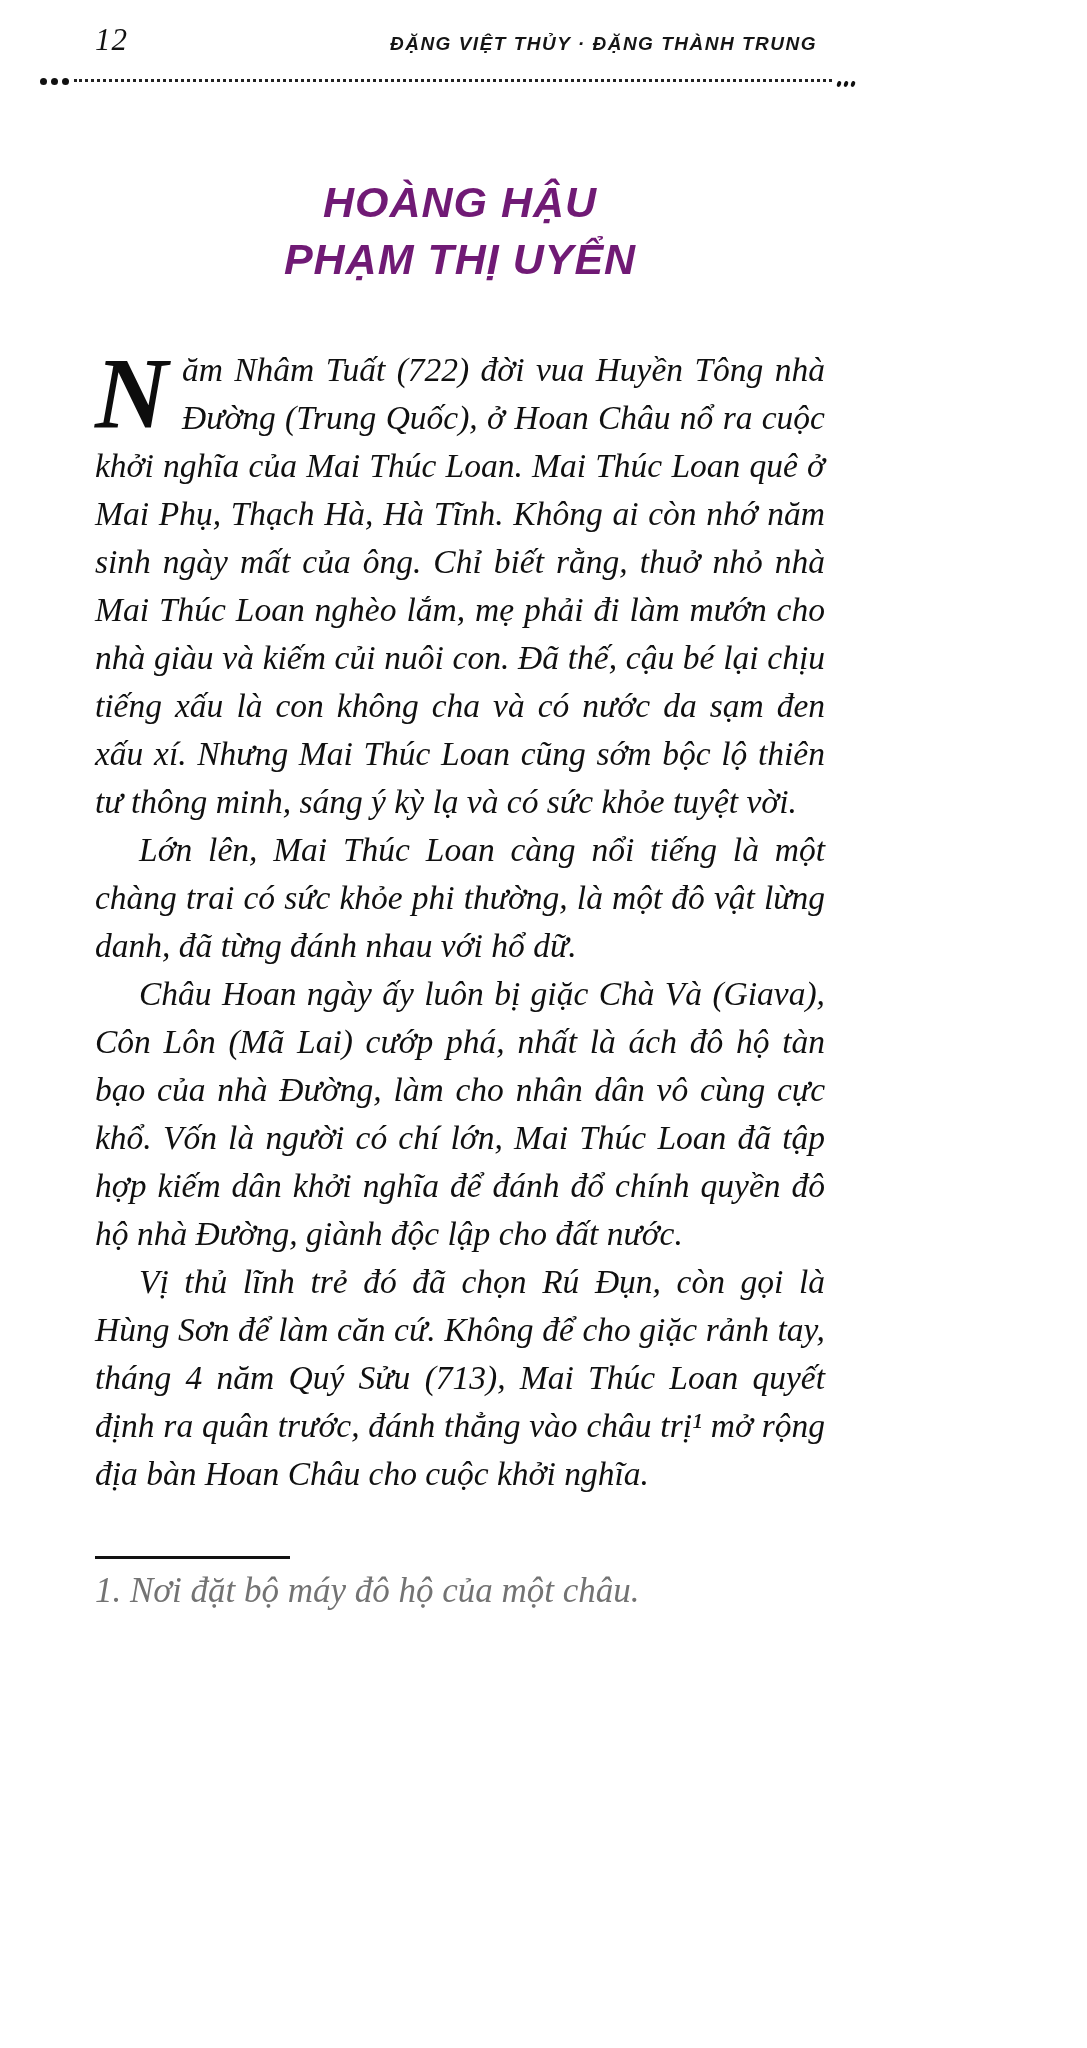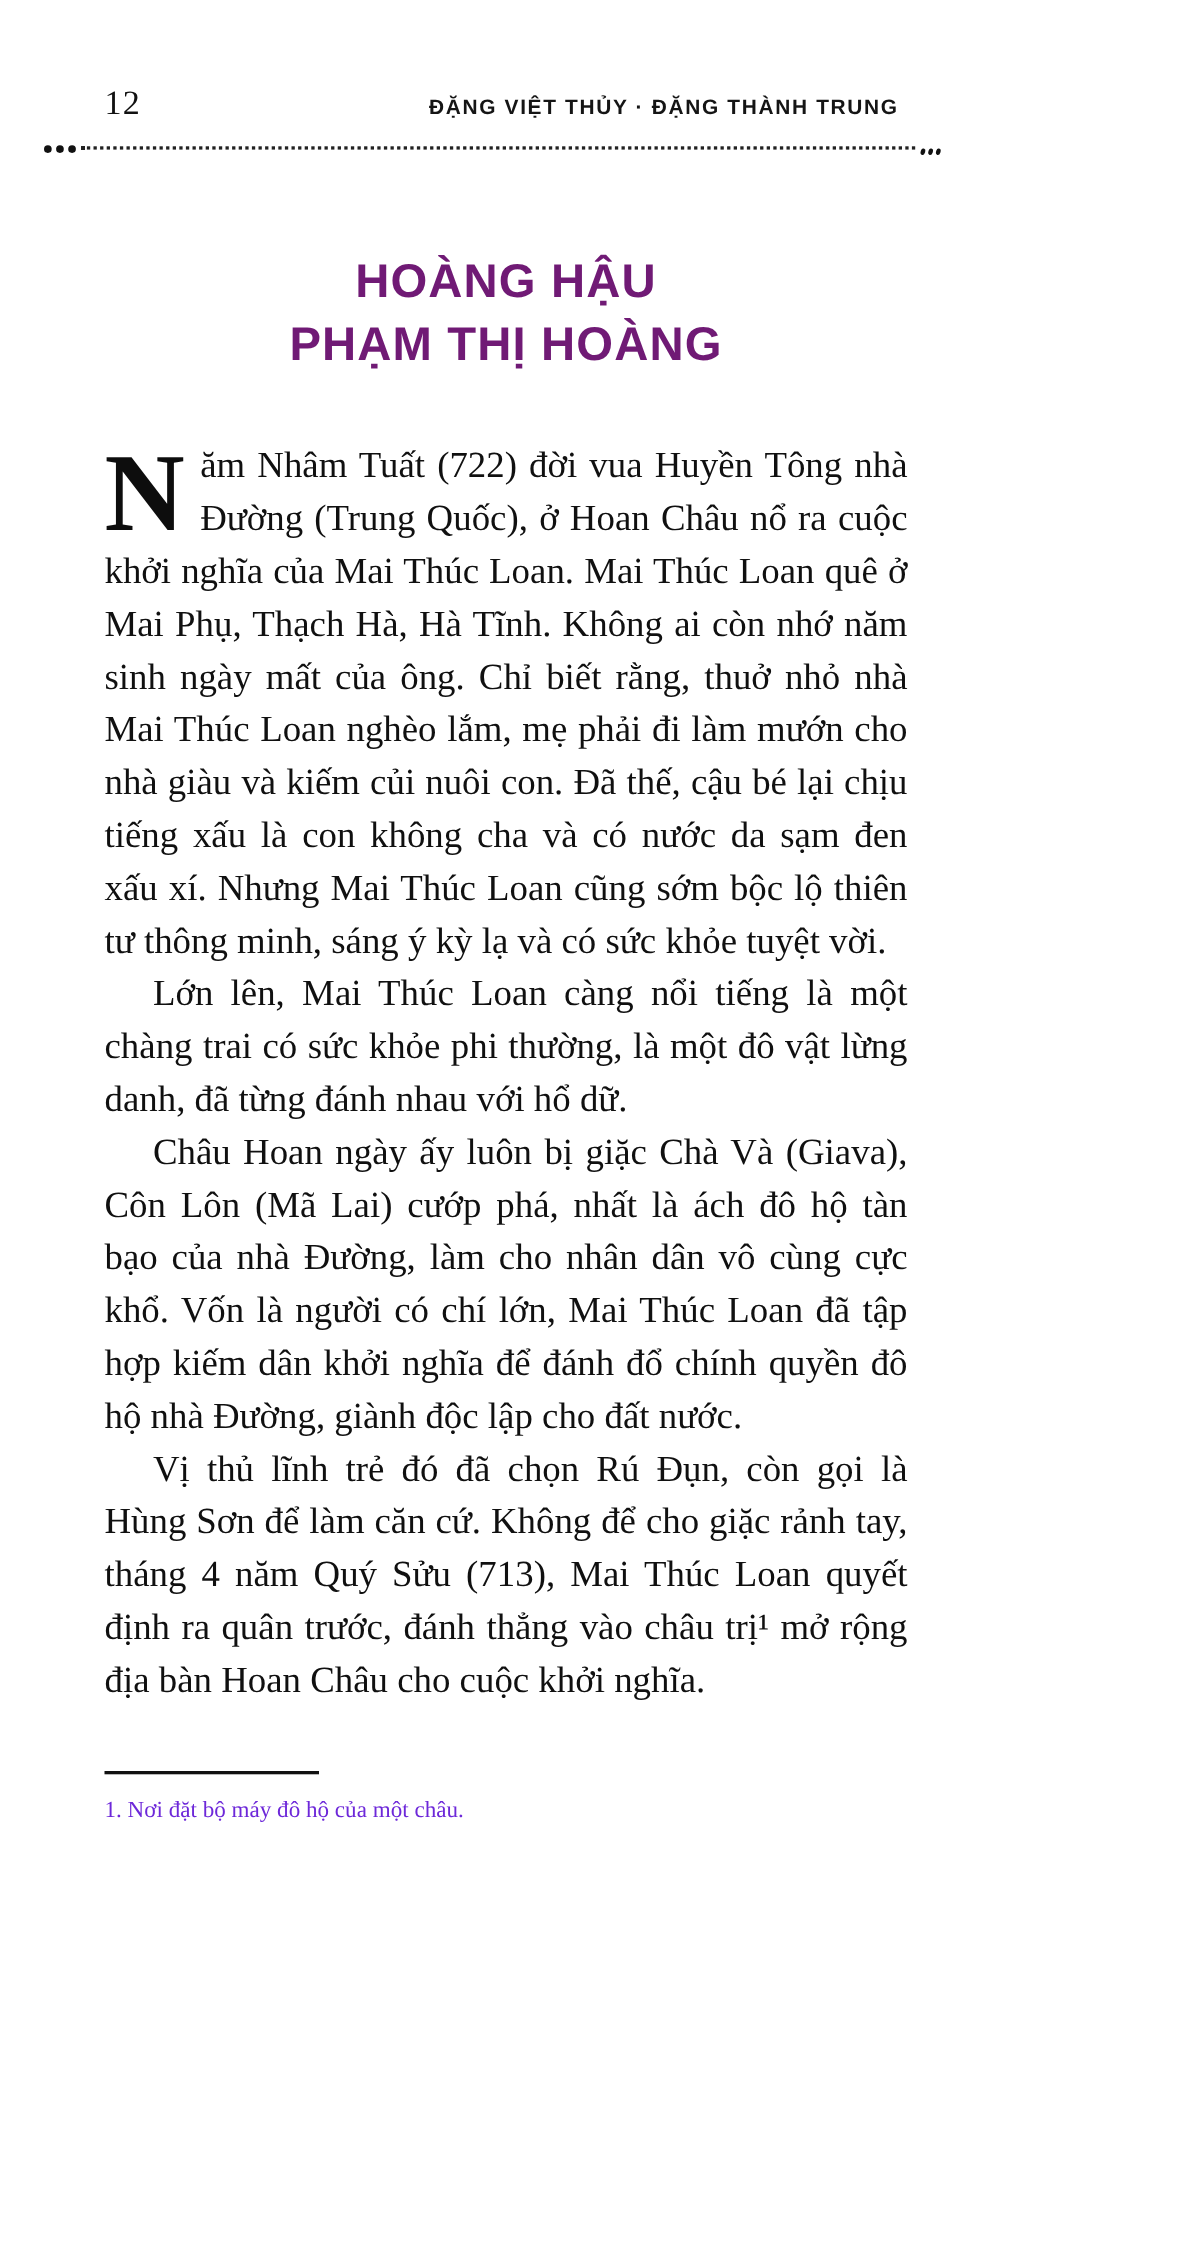--- a/index.html
+++ b/index.html
@@ -10,21 +10,22 @@
     background: #ffffff;
     font-family: "Liberation Serif", serif;
     color: #111111;
     overflow: hidden;
   }
   .page {
     position: relative;
     width: 889px;
     height: 2048px;
     background: #ffffff;
-    padding-top: 76px;
+    padding-top: 22px;
+    font-style: italic;
   }
 
   
   .header-row {
     display: flex;
     justify-content: space-between;
     align-items: baseline;
     padding: 0 72px 0 95px;
   }
   .page-number {
@@ -103,23 +104,23 @@
   .footnote-block {
     margin: 58px 64px 0 95px;
   }
   .footnote-rule {
     width: 195px;
     border: none;
     border-top: 3px solid #111;
     margin: 0 0 14px 0;
   }
   .footnote-text {
-    font-size: 21px;
+    font-size: 35px;
     line-height: 36px;
-    color: #6d28d9;
+    color: #737373;
   }
 </style>
 </head>
 <body>
 
 <div class="page">
 
   <div class="header-row">
     <span class="page-number">12</span>
     <span class="running-header">ĐẶNG VIỆT THỦY · ĐẶNG THÀNH TRUNG</span>
@@ -137,21 +138,21 @@
         <i></i>
         <i></i>
       </span>
   </div>
 
   <div class="text-column">
 
 
     <div class="chapter-title">
       <span class="line">HOÀNG HẬU</span>
-      <span class="line">PHẠM THỊ HOÀNG</span>
+      <span class="line">PHẠM THỊ UYỂN</span>
     </div>
 
     <p><span class="dropcap">N</span><span>ăm Nhâm Tuất (722) đời vua Huyền Tông nhà Đường (Trung Quốc), ở Hoan Châu nổ ra cuộc khởi nghĩa của Mai Thúc Loan. Mai Thúc Loan quê ở Mai Phụ, Thạch Hà, Hà Tĩnh. Không ai còn nhớ năm sinh ngày mất của ông. Chỉ biết rằng, thuở nhỏ nhà Mai Thúc Loan nghèo lắm, mẹ phải đi làm mướn cho nhà giàu và kiếm củi nuôi con. Đã thế, cậu bé lại chịu tiếng xấu là con không cha và có nước da sạm đen xấu xí. Nhưng Mai Thúc Loan cũng sớm bộc lộ thiên tư thông minh, sáng ý kỳ lạ và có sức khỏe tuyệt vời.</span></p>
 
     <p class="indented">Lớn lên, Mai Thúc Loan càng nổi tiếng là một chàng trai có sức khỏe phi thường, là một đô vật lừng danh, đã từng đánh nhau với hổ dữ.</p>
     <p class="indented">Châu Hoan ngày ấy luôn bị giặc Chà Và (Giava), Côn Lôn (Mã Lai) cướp phá, nhất là ách đô hộ tàn bạo của nhà Đường, làm cho nhân dân vô cùng cực khổ. Vốn là người có chí lớn, Mai Thúc Loan đã tập hợp kiếm dân khởi nghĩa để đánh đổ chính quyền đô hộ nhà Đường, giành độc lập cho đất nước.</p>
     <p class="indented">Vị thủ lĩnh trẻ đó đã chọn Rú Đụn, còn gọi là Hùng Sơn để làm căn cứ. Không để cho giặc rảnh tay, tháng 4 năm Quý Sửu (713), Mai Thúc Loan quyết định ra quân trước, đánh thẳng vào châu trị¹ mở rộng địa bàn Hoan Châu cho cuộc khởi nghĩa.</p>
 
   </div>
 

